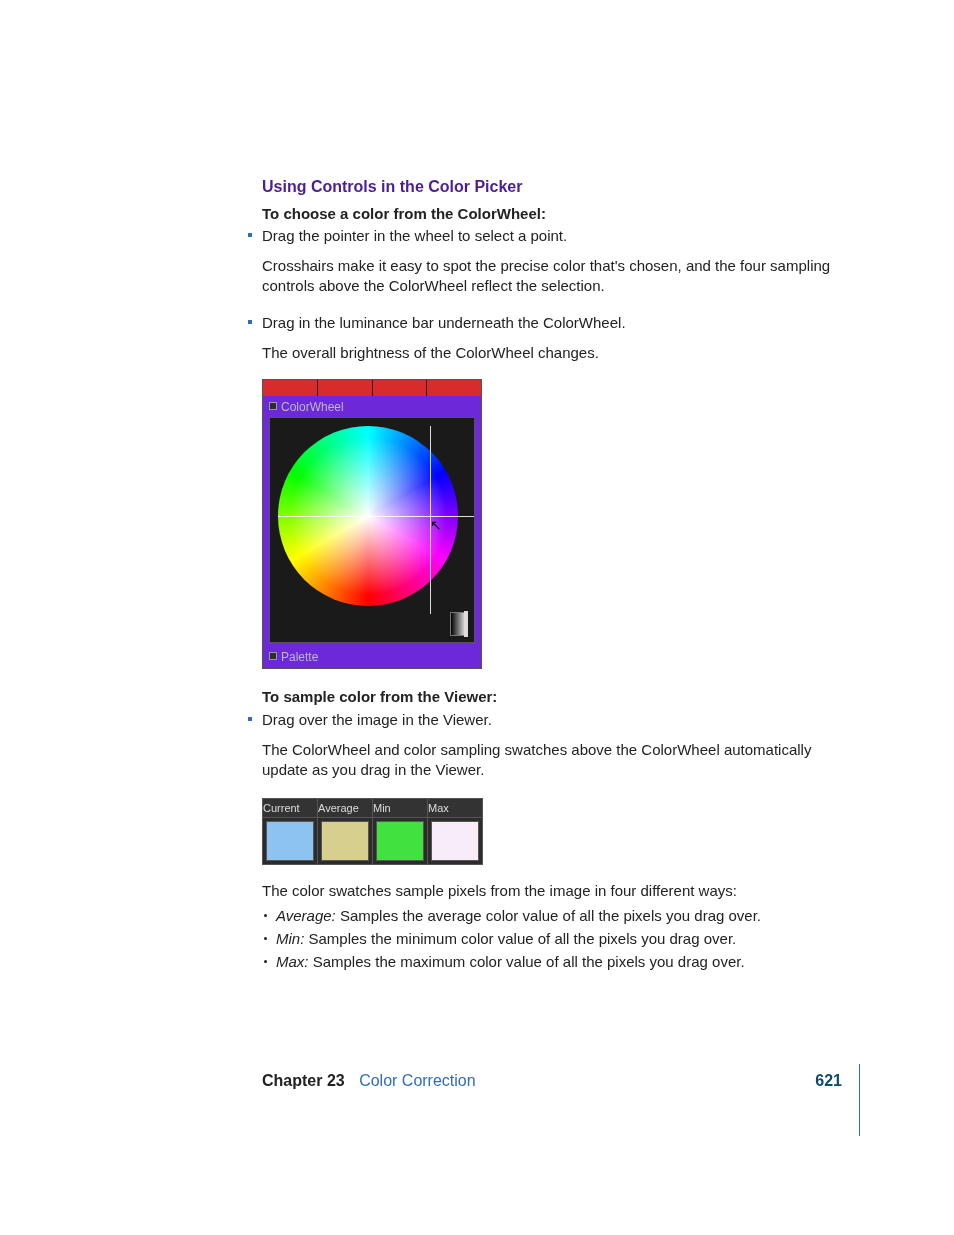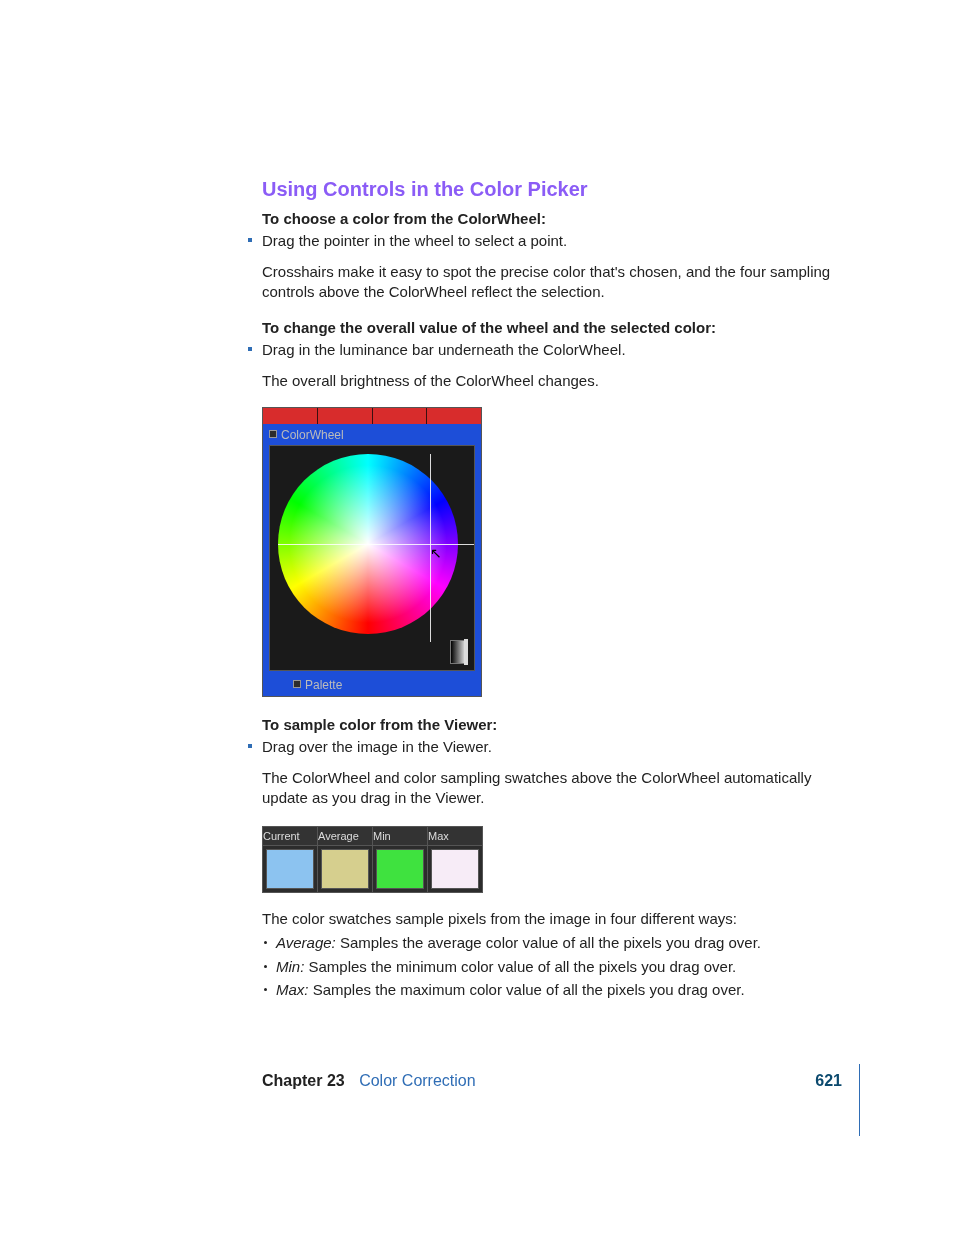--- a/index.html
+++ b/index.html
@@ -14,23 +14,23 @@
     font-size: 15px;
     line-height: 1.35;
   }
   .page {
     position: absolute;
     left: 262px;
     top: 176px;
     width: 580px;
   }
   h2.section-title {
-    color: #8b5cf6;
+    color: #4c1d95;
     font-weight: 600;
-    font-size: 20px;
+    font-size: 16px;
     margin: 0 0 6px 0;
   }
   .para {
     margin: 0 0 14px 0;
   }
   .bold-lead {
     font-weight: 700;
     margin: 6px 0 2px 0;
   }
   .bullet-row {
@@ -44,21 +44,21 @@
     width: 4px;
     height: 4px;
     background: #2f6db5;
   }
   .indent-para {
     margin: 0 0 16px 0;
   }
   
   .cw-fig {
     width: 218px;
-    background: #1d4ed8;
+    background: #6d28d9;
     border: 1px solid #555;
     position: relative;
     margin: 4px 0 18px 0;
   }
   .cw-redbar {
     height: 16px;
     background: #d82c2c;
     display: flex;
   }
   .cw-redbar div {
@@ -130,21 +130,20 @@
   .cw-lum .knob {
     position: absolute;
     right: -1px; top: -2px;
     width: 4px; height: 26px;
     background: #ddd;
   }
   .cw-foot {
     color: #bbb;
     font-size: 12px;
     padding: 0 6px 3px 6px;
-    margin-left: 24px;
   }
   .cw-foot::before {
     content: "";
     display: inline-block;
     width: 6px; height: 6px;
     border: 1px solid #999;
     margin-right: 4px;
     vertical-align: 1px;
     background: #2c2c2c;
   }
@@ -226,21 +225,20 @@
 <div class="page">
   <h2 class="section-title">Using Controls in the Color Picker</h2>
 
   <p class="bold-lead">To choose a color from the ColorWheel:</p>
   <div class="bullet-row">
     <span class="sq"></span>
     <span>Drag the pointer in the wheel to select a point.</span>
   </div>
   <p class="indent-para">Crosshairs make it easy to spot the precise color that's chosen, and the four sampling controls above the ColorWheel reflect the selection.</p>
 
-  <p class="bold-lead">To change the overall value of the wheel and the selected color:</p>
   <div class="bullet-row">
     <span class="sq"></span>
     <span>Drag in the luminance bar underneath the ColorWheel.</span>
   </div>
   <p class="indent-para">The overall brightness of the ColorWheel changes.</p>
 
   
   <div class="cw-fig">
     <div class="cw-redbar">
       <div></div>

